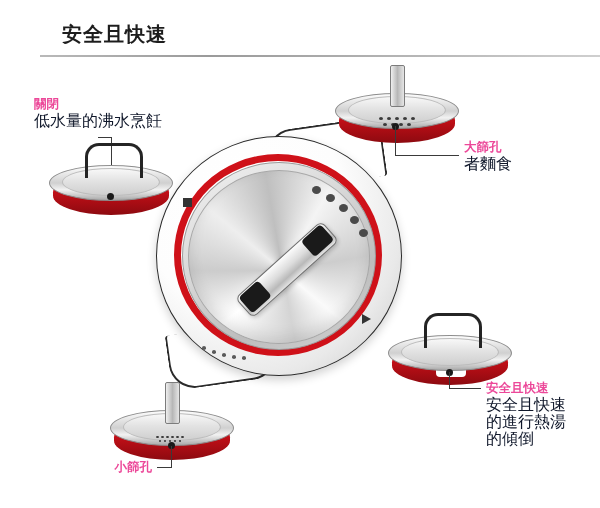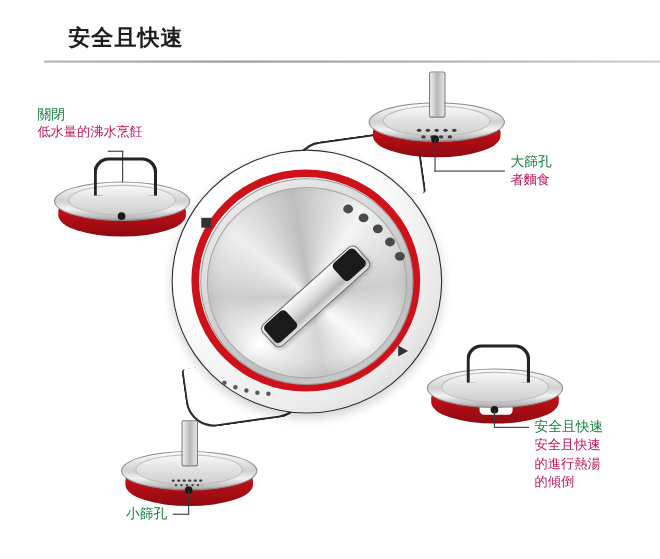--- a/index.html
+++ b/index.html
@@ -36,28 +36,28 @@
     top: 55px;
     width: 560px;
     height: 2px;
     background: linear-gradient(to right, #b9b9b9, #9a9a9a 30%, #cfcfcf);
   }
 
   
   .callout { position: absolute; }
   .callout .ttl {
     font-size: 12.5px;
-    font-weight: normal;
-    color: #15803d;
+    font-weight: bold;
+    color: #ec4899;
     line-height: 17px;
     white-space: nowrap;
   }
   .callout .desc {
-    font-size: 12px;
-    color: #be185d;
+    font-size: 16px;
+    color: #0f172a;
     line-height: 17px;
     white-space: nowrap;
   }
   .callout.right-txt .ttl, .callout.right-txt .desc { text-align: left; }
   .callout.align-right { text-align: right; }
 
   
   .lead-v {
     position: absolute;
     width: 1px;

